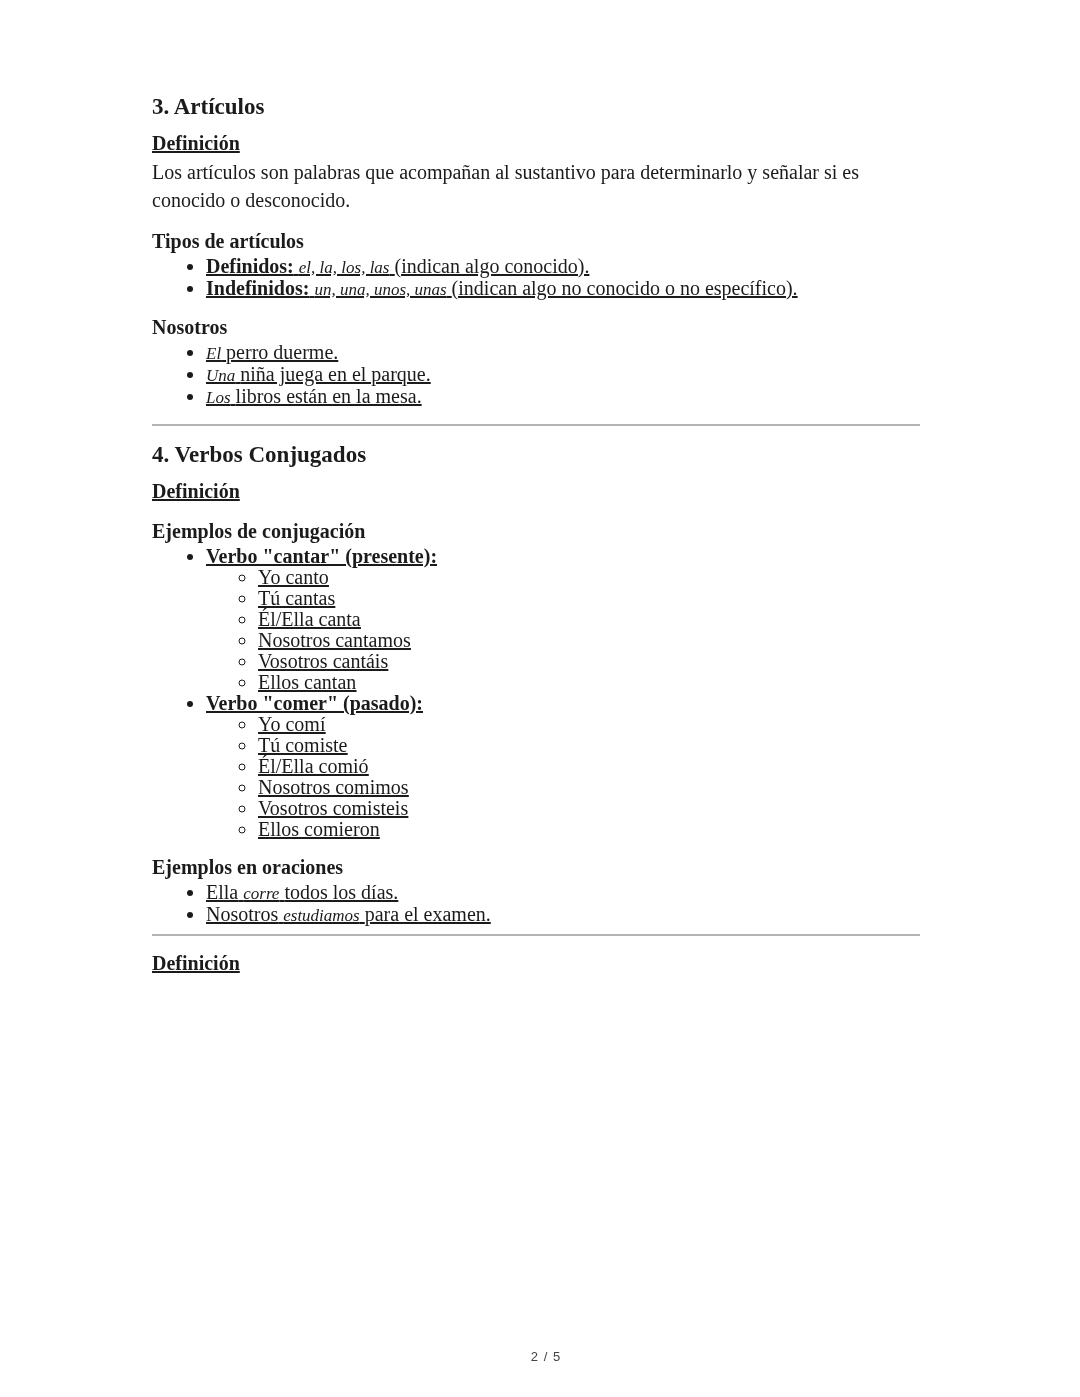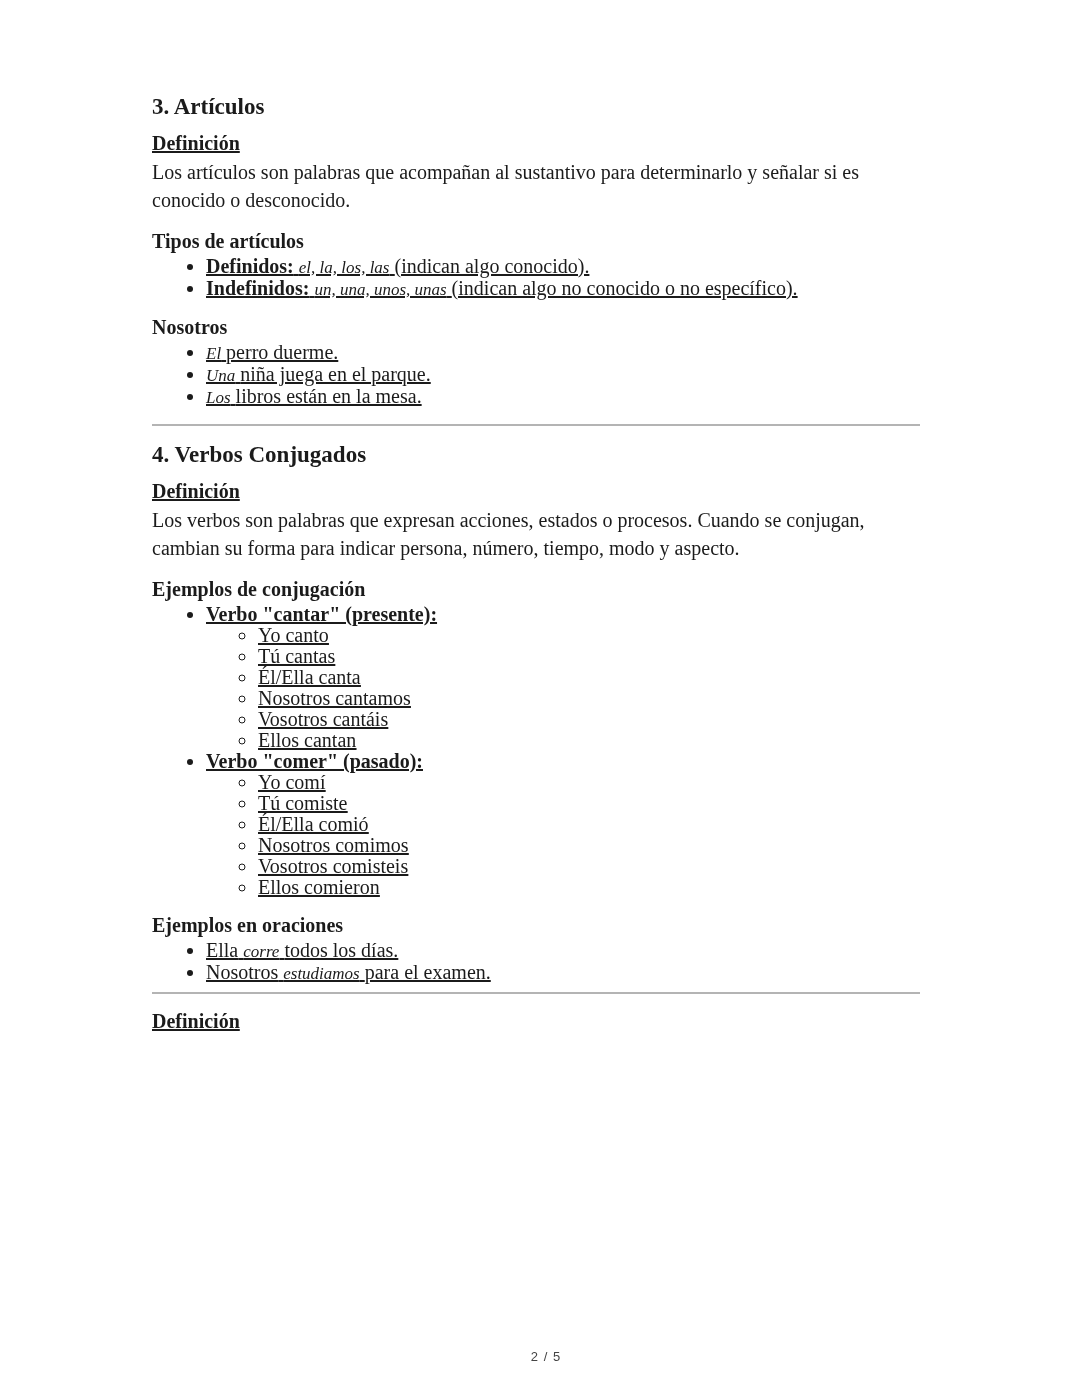--- a/index.html
+++ b/index.html
@@ -109,21 +109,20 @@
       <li><em>Una</em> <span>niña juega en el parque.</span></li>
       <li><em>Los</em> <span>libros están en la mesa.</span></li>
     </ul>
   </section>
 
   <hr>
 
   <section>
     <h2>4. Verbos Conjugados</h2>
     <h3 class="first">Definición</h3>
-    <p>Los verbos son palabras que expresan acciones, estados o procesos. Cuando se conjugan, cambian su forma para indicar persona, número, tiempo, modo y aspecto.</p>
 
     <h3>Ejemplos de conjugación</h3>
     <ul>
       <li><strong>Verbo "cantar" (presente):</strong>
         <ul>
           <li><span>Yo canto</span></li>
           <li><span>Tú cantas</span></li>
           <li><span>Él/Ella canta</span></li>
           <li><span>Nosotros cantamos</span></li>
           <li><span>Vosotros cantáis</span></li>

